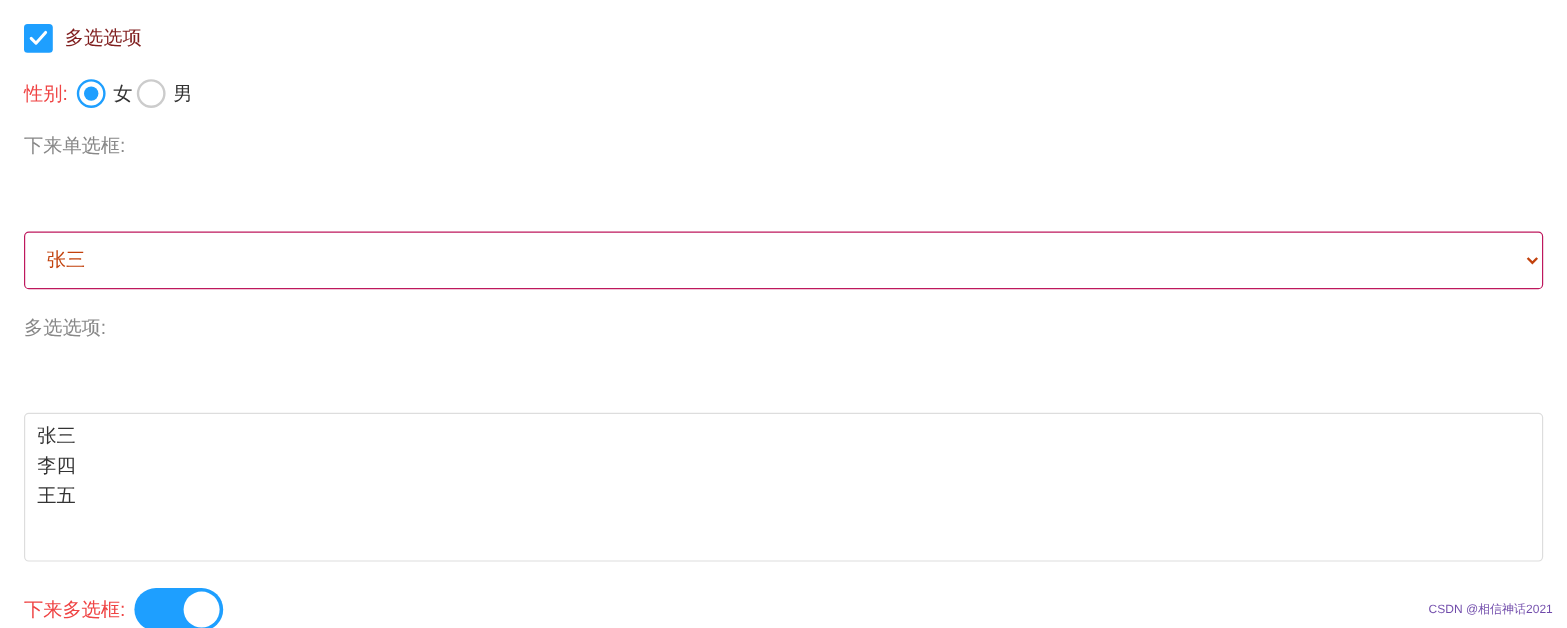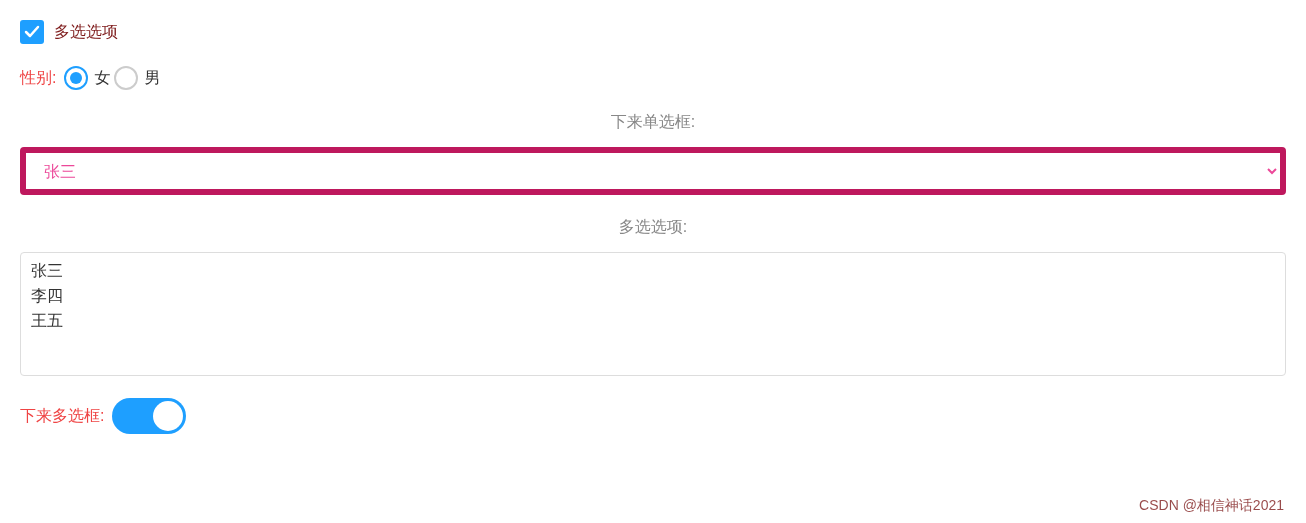--- a/index.html
+++ b/index.html
@@ -15,21 +15,22 @@
       padding: 20px;
       width: 1306px;
     }
     .row {
       margin-bottom: 22px;
       display: flex;
       align-items: center;
     }
     .row.column {
       flex-direction: column;
-      align-items: center;
+      align-items: flex-start;
+      gap: 46px;
     }
     .label {
       color: #ef4444;
       margin-right: 8px;
     }
     .label-block {
       color: #888;
       margin-bottom: 14px;
     }
     
@@ -79,26 +80,26 @@
       background: #1e9fff;
     }
     .radio-label {
       margin-right: 4px;
       color: #333;
     }
     
     .select {
       width: 100%;
       height: 48px;
-      border: 6px solid #be185d;
+      border: 1px solid #be185d;
       border-radius: 4px;
       background: #fff;
       font-size: 16px;
       padding: 0 14px;
-      color: #ec4899;
+      color: #c2410c;
       outline: none;
       appearance: auto;
       font-family: inherit;
     }
     
     .multiselect {
       width: 100%;
       height: 124px;
       border: 1px solid #ddd;
       border-radius: 4px;
@@ -128,24 +129,24 @@
       position: absolute;
       right: 3px;
       top: 3px;
       width: 30px;
       height: 30px;
       border-radius: 50%;
       background: #fff;
     }
     .watermark {
       position: fixed;
-      right: 22px;
+      right: 12px;
       bottom: 8px;
-      font-size: 14px;
-      color: #7f1d1d;
+      font-size: 10px;
+      color: #4c1d95;
       opacity: 0.8;
       pointer-events: none;
     }
   </style>
 </head>
 <body>
 
 <div class="row">
   <span class="checkbox">
     <svg viewBox="0 0 16 16">

